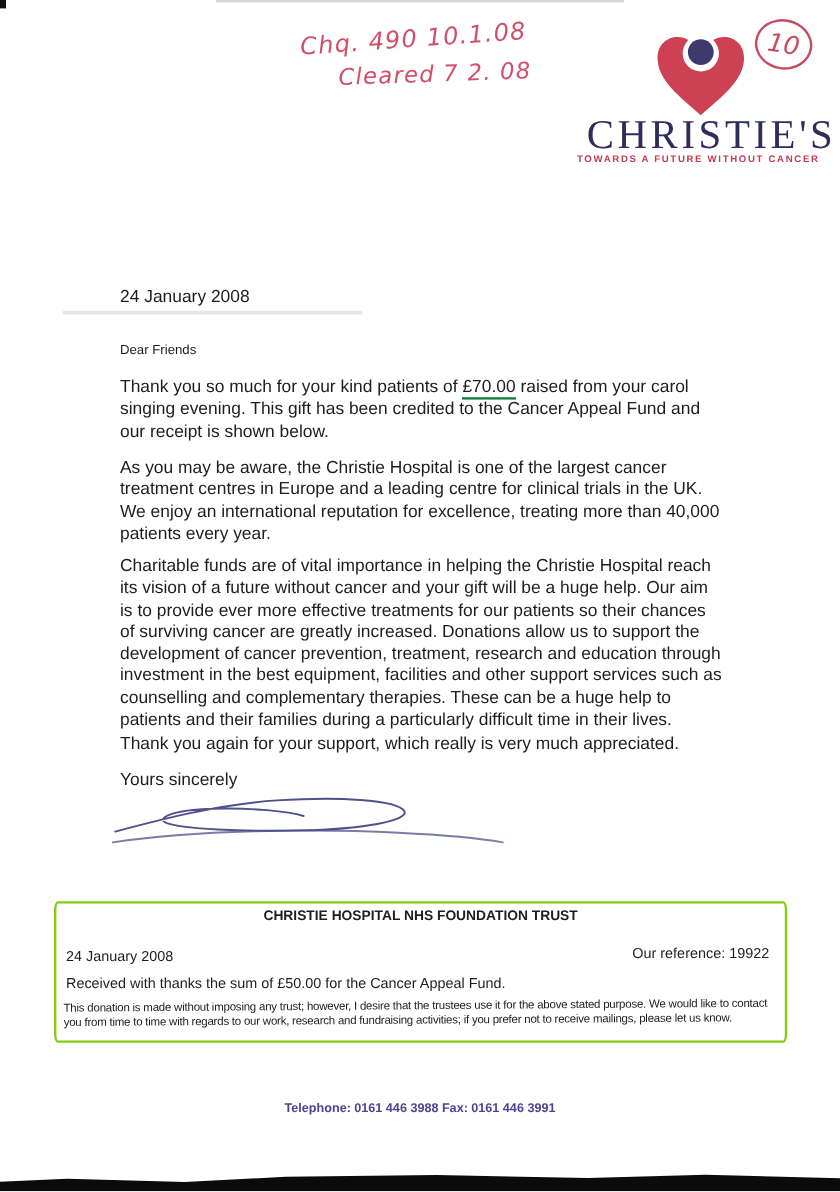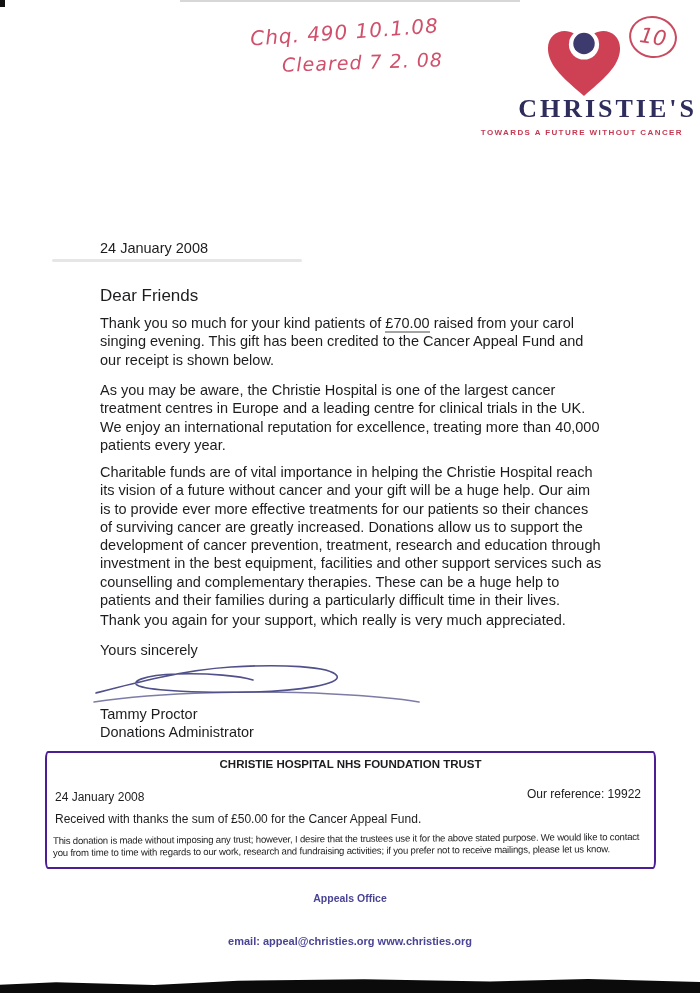--- a/index.html
+++ b/index.html
@@ -25,44 +25,44 @@
   .hw2{left:282px;top:51px;font-size:19px;transform:rotate(-2deg);}
   .circled-number{
     position:absolute;left:629px;top:16px;width:44px;height:38px;border:2px solid #c94b60;
     border-radius:50%;transform:rotate(9deg);display:flex;align-items:center;justify-content:center;
     font-family:"DejaVu Sans",sans-serif;font-style:italic;font-size:21px;color:#c94b60;
   }
   
   .logo-heart{position:absolute;left:541px;top:24px;}
   .brand{
     position:absolute;right:3px;top:94px;font-family:"Liberation Serif",serif;
-    font-size:26px;letter-spacing:3px;color:#2e2d5c;white-space:nowrap;font-weight:bold;
+    font-size:34px;letter-spacing:3px;color:#2e2d5c;white-space:nowrap;
   }
   .tagline{
     position:absolute;right:17px;top:128px;font-size:8px;font-weight:bold;
     letter-spacing:1.4px;color:#c53a52;white-space:nowrap;
   }
   
   .preline{white-space:pre-line;}
   .address{position:absolute;left:100px;top:126px;font-size:14.5px;line-height:16.3px;}
   .date{position:absolute;left:100px;top:240px;font-size:14.5px;}
-  .salutation{position:absolute;left:100px;top:286px;font-size:17px;text-align:right;}
+  .salutation{position:absolute;left:100px;top:286px;font-size:11px;text-align:right;}
   .para{position:absolute;left:100px;width:560px;font-size:14.5px;line-height:18.3px;}
   .p1{top:314px;}
   .p2{top:381px;}
   .p3{top:463px;}
   .p4{top:611px;}
-  .amount{border-bottom:2px solid #a3a3a3;padding-bottom:0px;}
+  .amount{border-bottom:2px solid #15803d;padding-bottom:0px;}
   .closing{position:absolute;left:100px;top:642px;font-size:14.5px;}
   .signature{position:absolute;left:90px;top:659px;}
   .signatory{position:absolute;left:100px;top:706px;font-size:14.5px;line-height:17.5px;}
   
   .receipt{
     position:absolute;left:45px;top:751px;width:607px;height:114px;
-    border:2px solid #4c1d95;border-radius:3px/8px;
+    border:2px solid #84cc16;border-radius:3px/8px;
   }
   .receipt .org{position:absolute;left:0;top:5px;width:100%;text-align:center;font-size:11.5px;font-weight:bold;}
   .receipt .orgaddr{position:absolute;left:0;top:19px;width:100%;text-align:center;font-size:11.5px;font-weight:bold;}
   .receipt .rdate{position:absolute;left:8px;top:37px;font-size:12px;}
   .receipt .rref{position:absolute;right:13px;top:34px;font-size:12px;}
   .receipt .received{position:absolute;left:8px;top:59px;font-size:12px;}
   .receipt .disclaimer{
     position:absolute;left:6px;top:80px;width:596px;font-size:9.6px;line-height:12px;
     letter-spacing:-0.2px;transform:rotate(-0.4deg);
   }
@@ -123,28 +123,26 @@
 
   <div class="closing">Yours sincerely</div>
 
   <svg class="signature" width="335" height="52" viewBox="0 0 335 52">
     <g fill="none" stroke="#50508a" stroke-width="1.6" stroke-linecap="round">
       <path d="M6 34 C 40 25, 92 11, 141 8 C 190 5, 241 7, 247 17 C 251 25, 211 32, 161 33 C 111 34, 63 32, 49 27 C 39 23, 53 16, 87 15 C 120 14, 150 17, 163 21"></path>
       <path d="M4 43 C 70 33, 172 31, 242 35 C 283 37, 312 40, 329 43" stroke-opacity="0.75"></path>
     </g>
   </svg>
 
-  <div class="signatory preline"><span>Tammy Proctor</span><br><span>Donations Administrator</span></div>
 
   <div class="receipt">
     <div class="org">CHRISTIE HOSPITAL NHS FOUNDATION TRUST</div>
     <div class="rdate">24 January 2008</div>
     <div class="rref">Our reference: 19922</div>
     <div class="received">Received with thanks the sum of £50.00 for the Cancer Appeal Fund.</div>
     <div class="disclaimer">This donation is made without imposing any trust; however, I desire that the trustees use it for the above stated purpose.  We would like to contact you from time to time with regards to our work, research and fundraising activities; if you prefer not to receive mailings, please let us know.</div>
   </div>
 
-  <div class="footer-line f1">Appeals Office</div>
-  <div class="footer-line f4">email: appeal@christies.org   www.christies.org</div>
+  <div class="footer-line f3">Telephone: 0161 446 3988   Fax: 0161 446 3991</div>
   <div class="footer-line f5">Registered Charity No. 1049751</div>
 
   <div class="bottom-band"></div>
 </div>
 
 </body></html>

